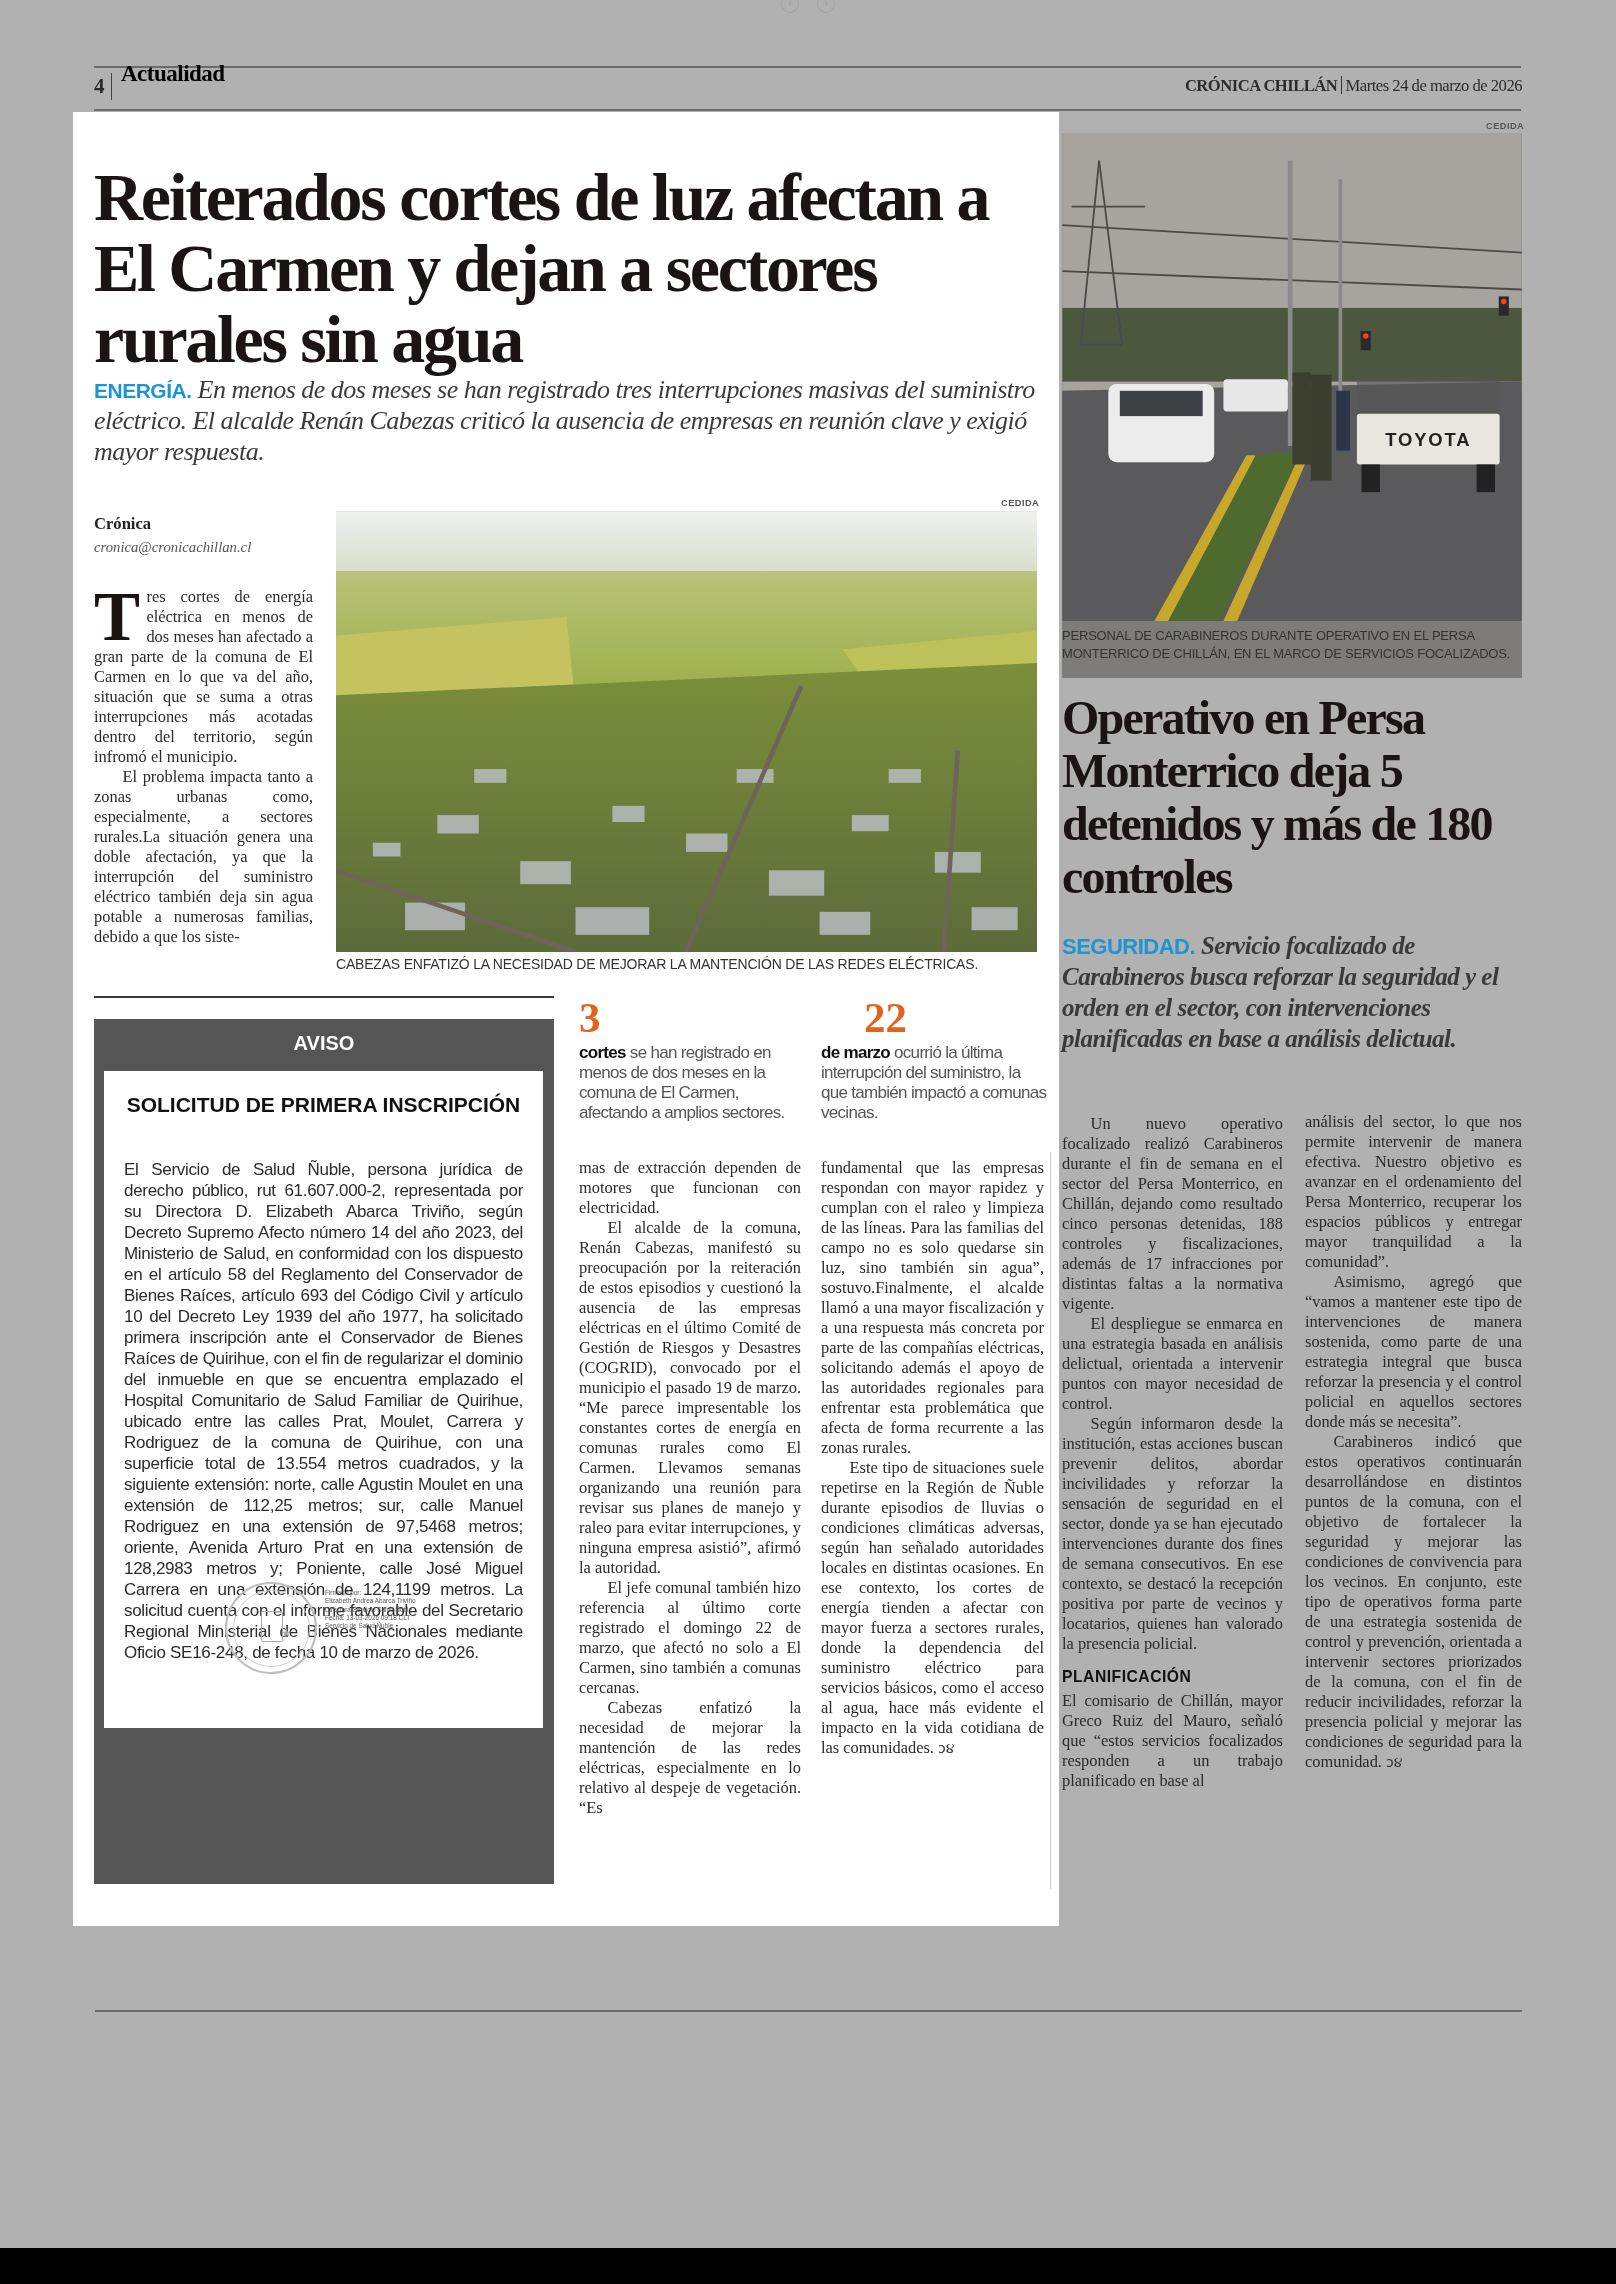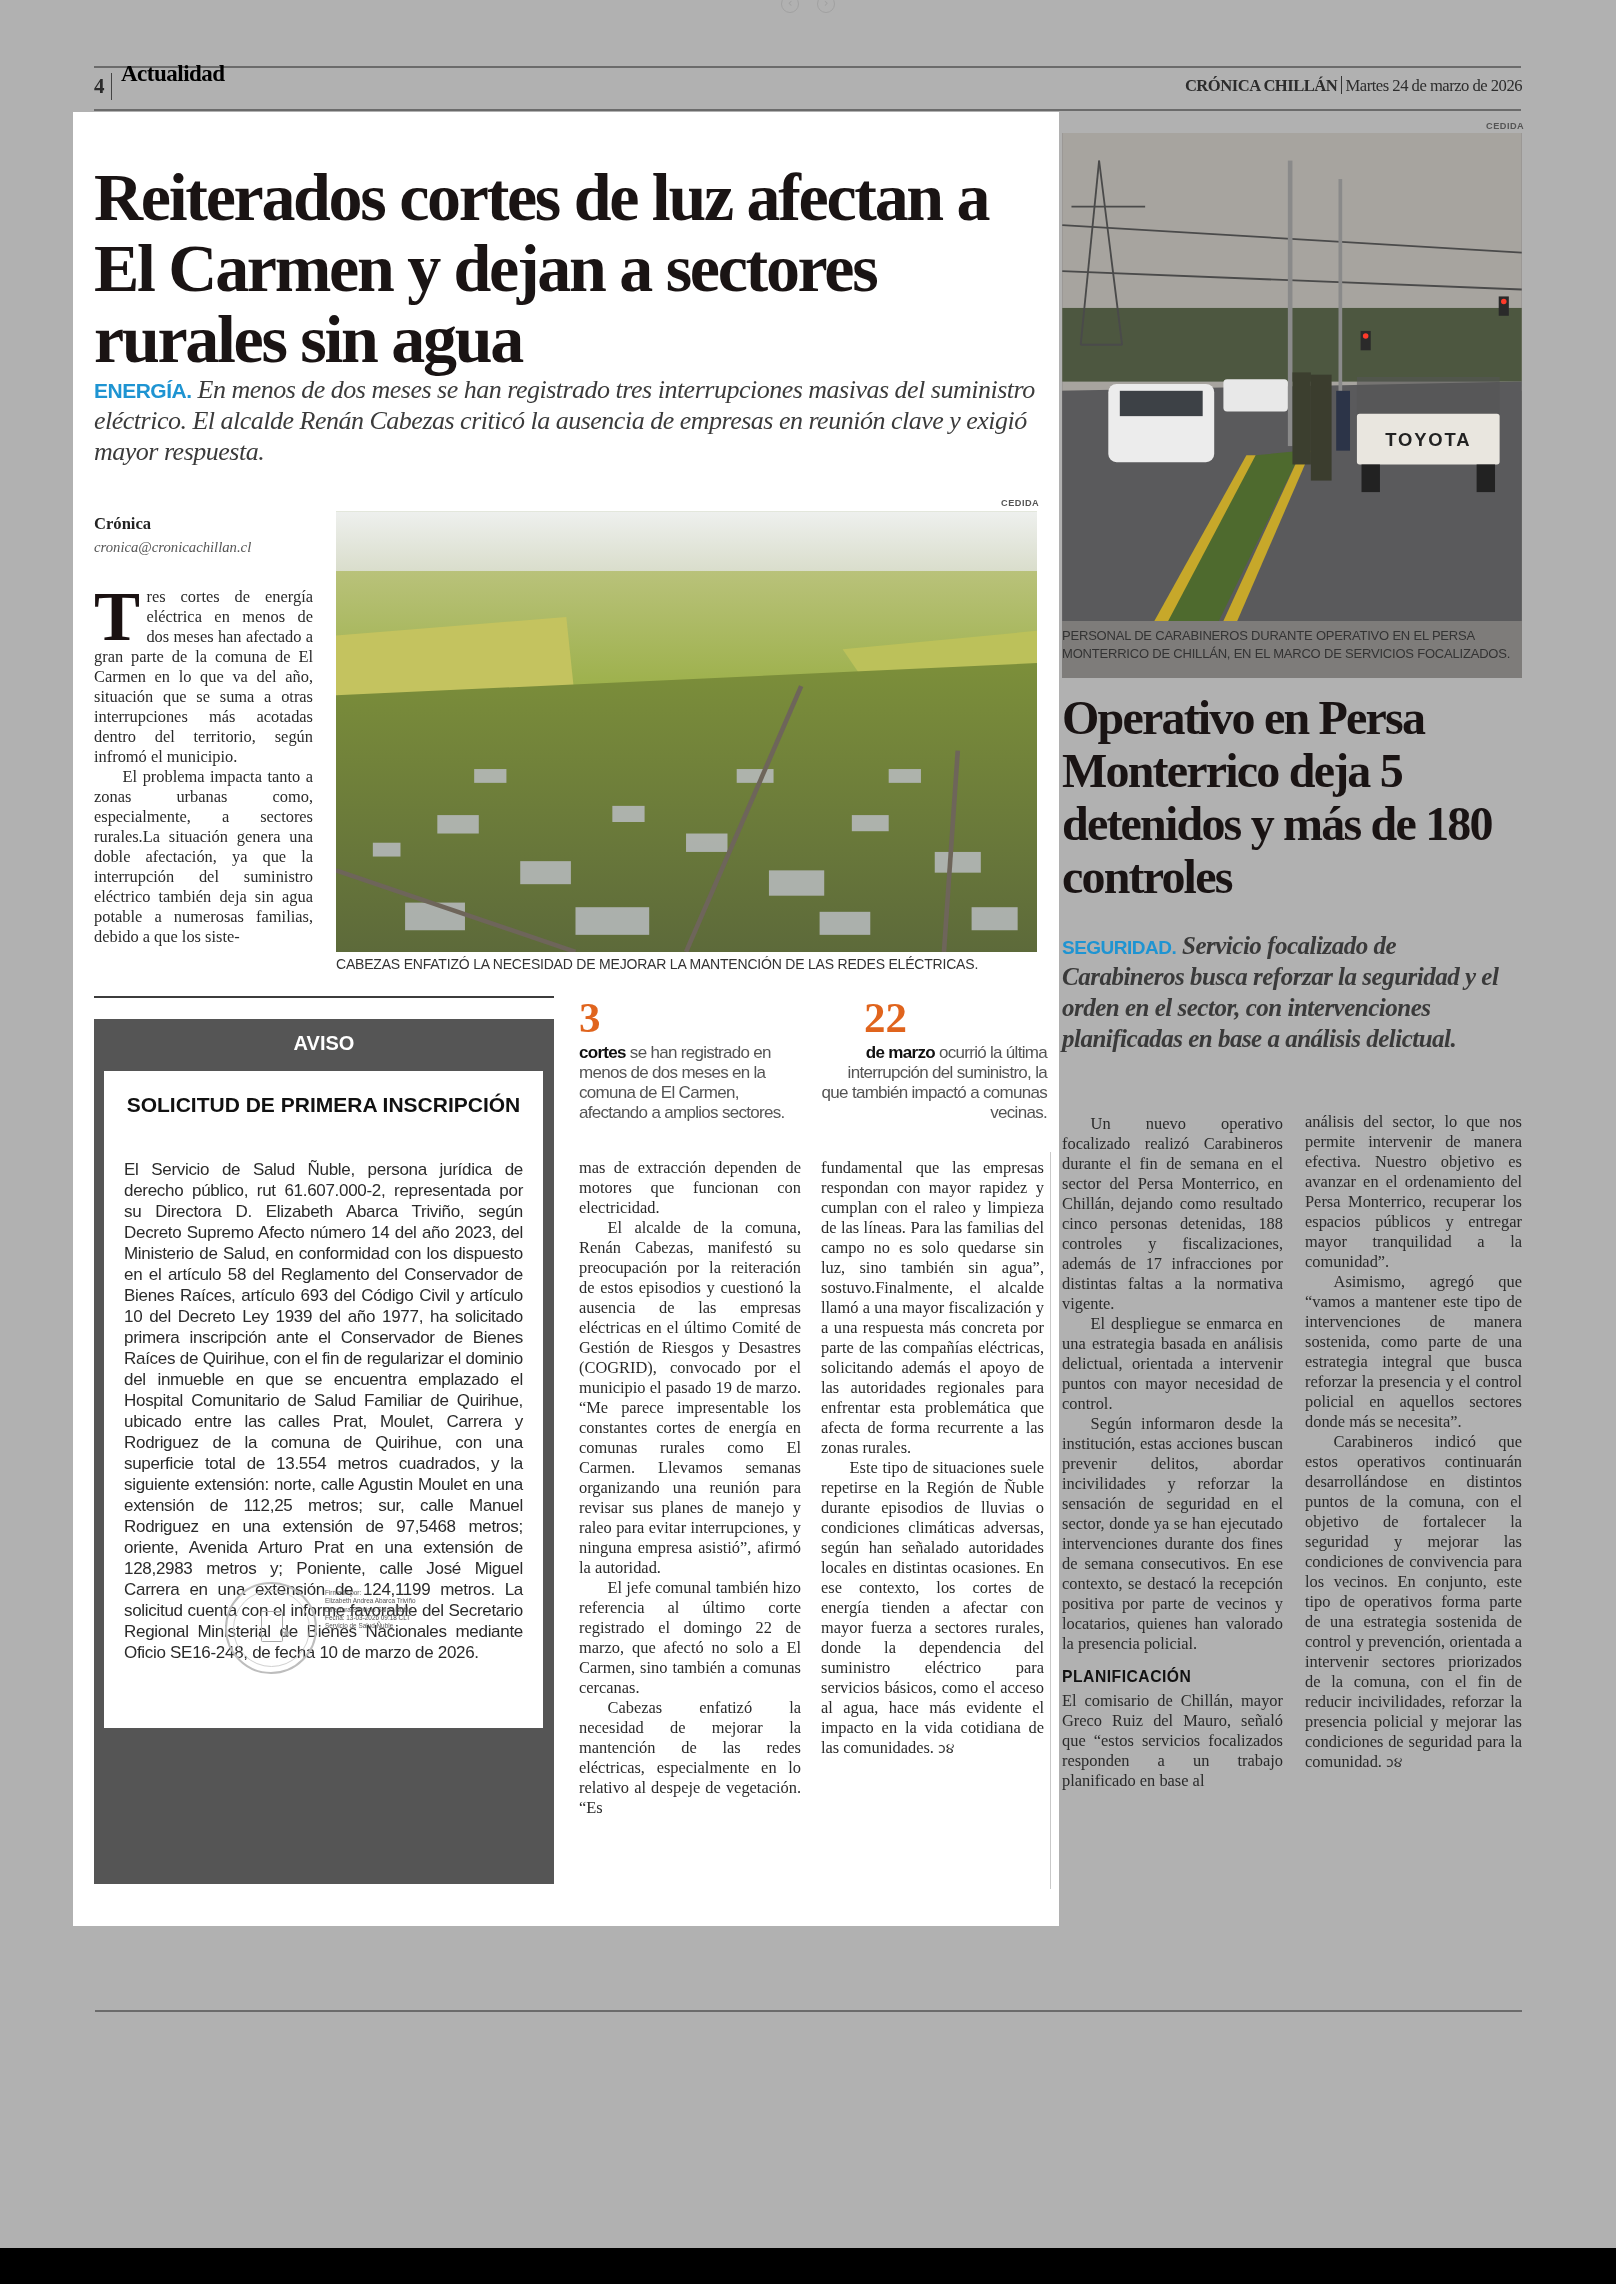--- a/index.html
+++ b/index.html
@@ -62,21 +62,21 @@
 
   .col2 { position: absolute; left: 579px; top: 1158px; width: 222px; }
   .col3 { position: absolute; left: 821px; top: 1158px; width: 223px; }
   .col-sep { position: absolute; left: 1050px; top: 1152px; width: 1.4px; height: 737px; background: #c9c9c9; }
   .endmark { font: 14px "DejaVu Sans", sans-serif; color:#333; }
 
   
   .photo2 { position: absolute; left: 1062px; top: 133px; width: 460px; height: 545px; overflow: hidden; background: #7e7c7a; }
   .headline2 { position: absolute; left: 1062px; top: 691px; width: 461px; font: bold 48px/53px "Liberation Serif", serif; color: #1a1414; letter-spacing: -1.8px; }
   .lede2 { position: absolute; left: 1062px; top: 930px; width: 461px; font: italic bold 25px/31px "Liberation Serif", serif; color: #3a3a3a; letter-spacing: -0.5px; }
-  .lede2 .kicker { font-size: 19px; }
+  .lede2 .kicker { font-size: 22px; }
   .col4 { position: absolute; left: 1062px; top: 1114px; width: 221px; }
   .col5 { position: absolute; left: 1305px; top: 1112px; width: 217px; }
   .subhead { font: bold 15.7px/28px "Liberation Sans", sans-serif; color: #111; text-indent: 0 !important; margin-top: 9.2px; letter-spacing: 0.5px; }
 
   .rule-bottom { position: absolute; left: 95px; top: 2010px; width: 1427px; height: 2.3px; background: #6b6b6b; }
   .black-bar { position: absolute; left: 0; top: 2248px; width: 1616px; height: 36px; background: #000; }
 </style>
 </head>
 <body>
 
@@ -173,21 +173,21 @@
       <div>Directora Servicio Salud Ñuble</div>
       <div>Fecha: 13-03-2026 09:18 CLT</div>
       <div>Servicio de Salud Ñuble</div>
     </div>
   </div>
 </div>
 
 <div class="fact-num" style="left:579px; top:995px;">3</div>
 <div class="fact-text" style="left:579px; top:1043px;"><b>cortes</b><span> se han registrado en menos de dos meses en la comuna de El Carmen, afectando a amplios sectores.</span></div>
 <div class="fact-num" style="left:864px; top:995px;">22</div>
-<div class="fact-text" style="left:821px; top:1043px;text-align:right;"><b>de marzo</b><span> ocurrió la última interrupción del suministro, la que también impactó a comunas vecinas.</span></div>
+<div class="fact-text" style="left:821px; top:1043px;"><b>de marzo</b><span> ocurrió la última interrupción del suministro, la que también impactó a comunas vecinas.</span></div>
 
 <div class="col2 body">
   <p class="noindent">mas de extracción dependen de motores que funcionan con electricidad.</p>
   <p>El alcalde de la comuna, Renán Cabezas, manifestó su preocupación por la reiteración de estos episodios y cuestionó la ausencia de las empresas eléctricas en el último Comité de Gestión de Riesgos y Desastres (COGRID), convocado por el municipio el pasado 19 de marzo. “Me parece impresentable los constantes cortes de energía en comunas rurales como El Carmen. Llevamos semanas organizando una reunión para revisar sus planes de manejo y raleo para evitar interrupciones, y ninguna empresa asistió”, afirmó la autoridad.</p>
   <p>El jefe comunal también hizo referencia al último corte registrado el domingo 22 de marzo, que afectó no solo a El Carmen, sino también a comunas cercanas.</p>
   <p>Cabezas enfatizó la necesidad de mejorar la mantención de las redes eléctricas, especialmente en lo relativo al despeje de vegetación. “Es</p>
 </div>
 <div class="col3 body">
   <p class="noindent">fundamental que las empresas respondan con mayor rapidez y cumplan con el raleo y limpieza de las líneas. Para las familias del campo no es solo quedarse sin luz, sino también sin agua”, sostuvo.Finalmente, el alcalde llamó a una mayor fiscalización y a una respuesta más concreta por parte de las compañías eléctricas, solicitando además el apoyo de las autoridades regionales para enfrentar esta problemática que afecta de forma recurrente a las zonas rurales.</p>
   <p><span>Este tipo de situaciones suele repetirse en la Región de Ñuble durante episodios de lluvias o condiciones climáticas adversas, según han señalado autoridades locales en distintas ocasiones. En ese contexto, los cortes de energía tienden a afectar con mayor fuerza a sectores rurales, donde la dependencia del suministro eléctrico para servicios básicos, como el acceso al agua, hace más evidente el impacto en la vida cotidiana de las comunidades.</span> <span class="endmark">ↄ૪</span></p>

